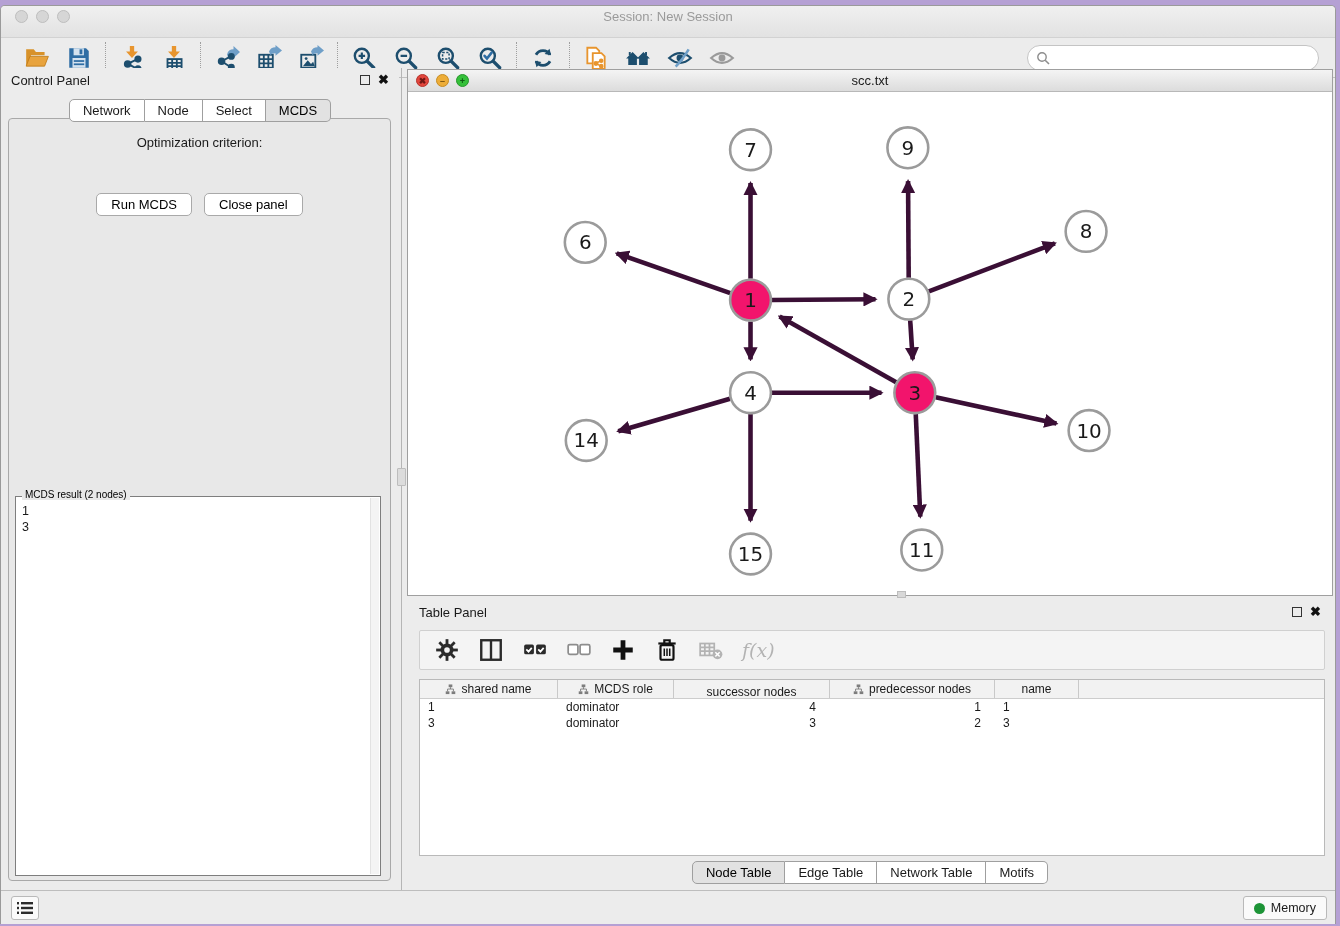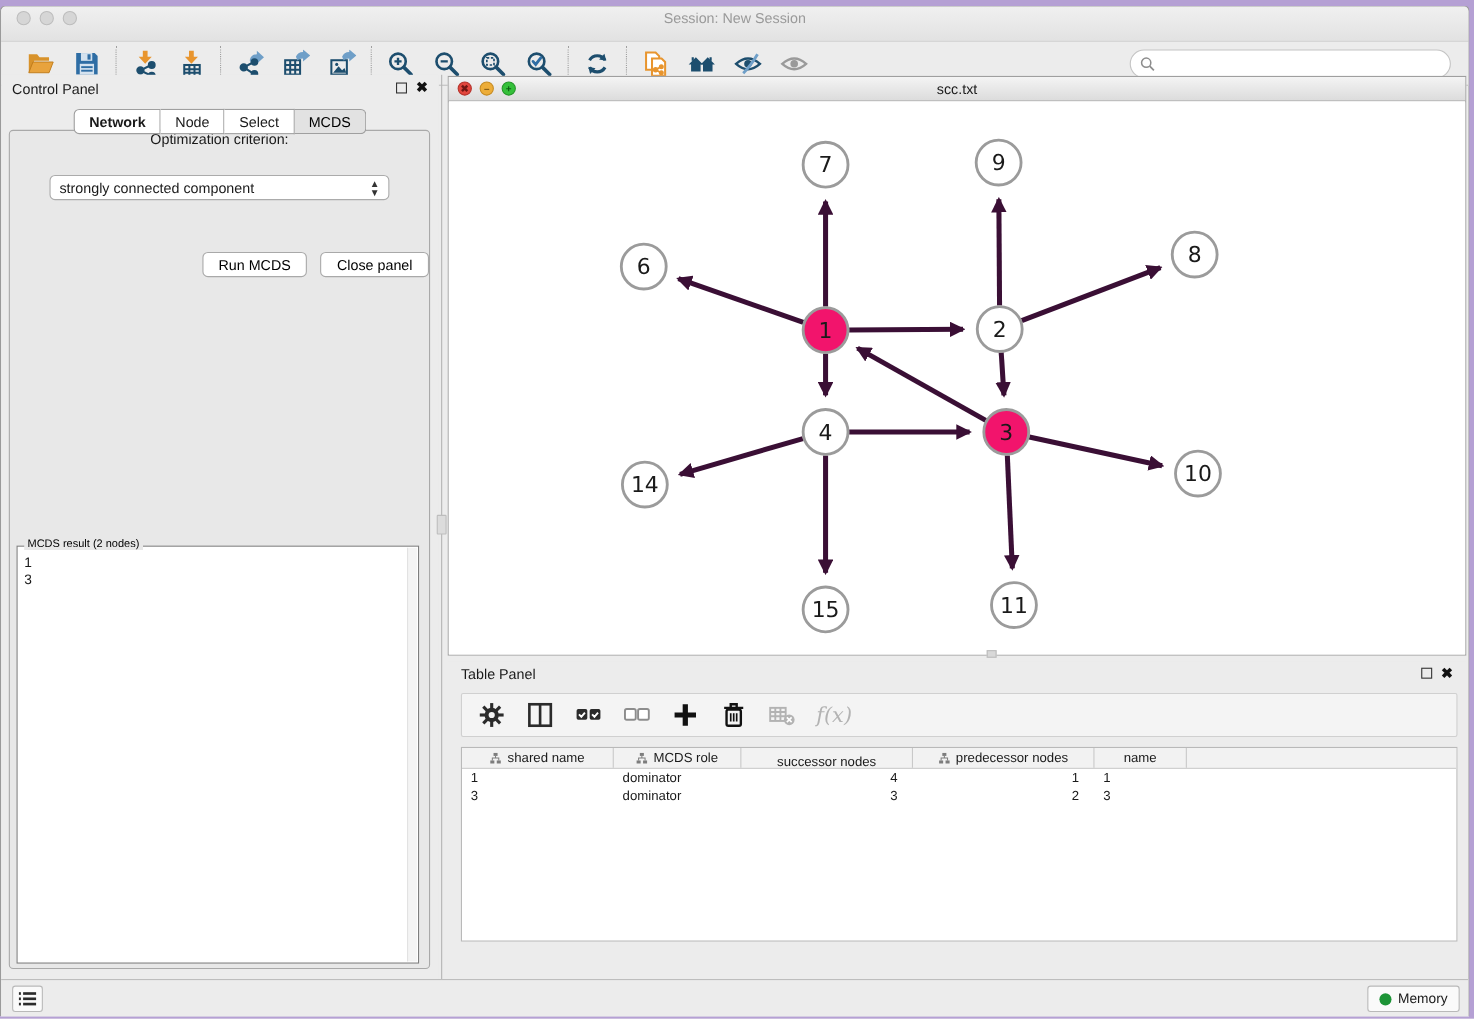--- a/index.html
+++ b/index.html
@@ -35,31 +35,31 @@
 
   
   .control-panel { position:absolute; left:0; top:0; bottom:0; width:398px; background:#ececec; }
   .cp-header { height:24px; display:flex; align-items:center; padding:0 10px; font-size:13px; }
   .panel-btns { margin-left:auto; display:flex; gap:8px; align-items:center; }
   .float-btn { width:10px; height:10px; border:1.5px solid #333; display:inline-block; cursor:pointer; }
   .close-btn { font-size:13px; font-weight:bold; color:#111; cursor:pointer; line-height:10px; }
   .cp-tabs { position:absolute; top:31px; left:0; right:0; display:flex; justify-content:center; z-index:2; }
   .tab { background:#fff; border:1px solid #9f9f9f; border-left:none; padding:3px 13px;
          font-size:13px; cursor:pointer; white-space:nowrap; }
-  .tab:first-child { border-left:1px solid #9f9f9f; border-radius:5px 0 0 5px;font-weight:bold; }
+  .tab:first-child { border-left:1px solid #9f9f9f; border-radius:5px 0 0 5px; }
   .tab:last-child { border-radius:0 5px 5px 0; }
   .tab.active { background:#e2e2e2; color:#000000; }
   .cp-body { position:absolute; left:7px; right:8px; top:50px; bottom:9px;
              background:#e8e8e8; border:1px solid #a9a9a9; border-radius:4px; }
-  .opt-label { text-align:center; font-size:13px; }
+  .opt-label { text-align:center; margin-top:16px; font-size:13px; }
   .dropdown { position:absolute; left:36px; right:36px; top:40px; height:23px; background:#fff;
               border:1px solid #ababab; border-radius:5px; display:flex; align-items:center;
               padding:0 8px; font-size:13px; cursor:pointer; }
   .dropdown .chevrons { margin-left:auto; font-size:9px; color:#333; line-height:8px; text-align:center; }
-  .btn-row { position:absolute; top:74px; left:0; right:0; display:flex; justify-content:flex-end; gap:12px;margin-top:36px; }
+  .btn-row { position:absolute; top:74px; left:0; right:0; display:flex; justify-content:center; gap:12px; }
   .push-btn { background:#fff; border:1px solid #a9a9a9; border-radius:5px; padding:3px 14px;
               font-size:13px; cursor:pointer; }
   .result-box { position:absolute; left:6px; right:9px; top:377px; height:380px;
                 background:#fff; border:1px solid #7e7e7e; }
   .result-legend { position:absolute; top:-8px; left:6px; background:#e8e8e8; padding:0 3px;
                    font-size:10px; color:#000; }
   .result-lines { padding:6px 4px 0 6px; font-size:12.5px; line-height:16px; white-space:pre-line; }
   .result-scroll { position:absolute; top:1px; bottom:1px; right:1px; width:9px; background:#f4f4f4;
                    border-left:1px solid #e2e2e2; }
 
@@ -308,24 +308,20 @@
         </span>
       </div>
       <div class="cp-tabs" id="cp-tabs">
           <div class="tab">Network</div>
           <div class="tab">Node</div>
           <div class="tab">Select</div>
           <div class="tab active">MCDS</div>
         </div>
       <div class="cp-body">
         <div class="opt-label">Optimization criterion:</div>
-        <div class="dropdown">
-          <span>strongly connected component</span>
-          <span class="chevrons">▲<br>▼</span>
-        </div>
         <div class="btn-row">
           <button class="push-btn">Run MCDS</button>
           <button class="push-btn">Close panel</button>
         </div>
         <div class="result-box">
           <span class="result-legend">MCDS result (2 nodes)</span>
           <div class="result-lines" id="result-lines">1
 3</div>
           <div class="result-scroll"></div>
         </div>
@@ -526,20 +522,26 @@
               <div class="trow">
                 <div class="td" style="width: 138px;">3</div>
                 <div class="td" style="width: 116px;">dominator</div>
                 <div class="td right" style="width: 156px;">3</div>
                 <div class="td right" style="width: 165px;">2</div>
                 <div class="td" style="width: 84px;">3</div>
               </div>
             </div>
         </div>
 
+        <div class="tp-tabs" id="tp-tabs">
+            <div class="tab active">Node Table</div>
+            <div class="tab">Edge Table</div>
+            <div class="tab">Network Table</div>
+            <div class="tab">Motifs</div>
+          </div>
       </div>
     </div>
   </div>
 
   <div class="statusbar">
     <span class="list-btn">
       <svg width="16" height="14" viewBox="0 0 16 14">
           <g fill="#2b2b2b">
             <rect x="0" y="1" width="2" height="2.4"></rect>
             <rect x="4" y="1" width="12" height="2.4"></rect>

